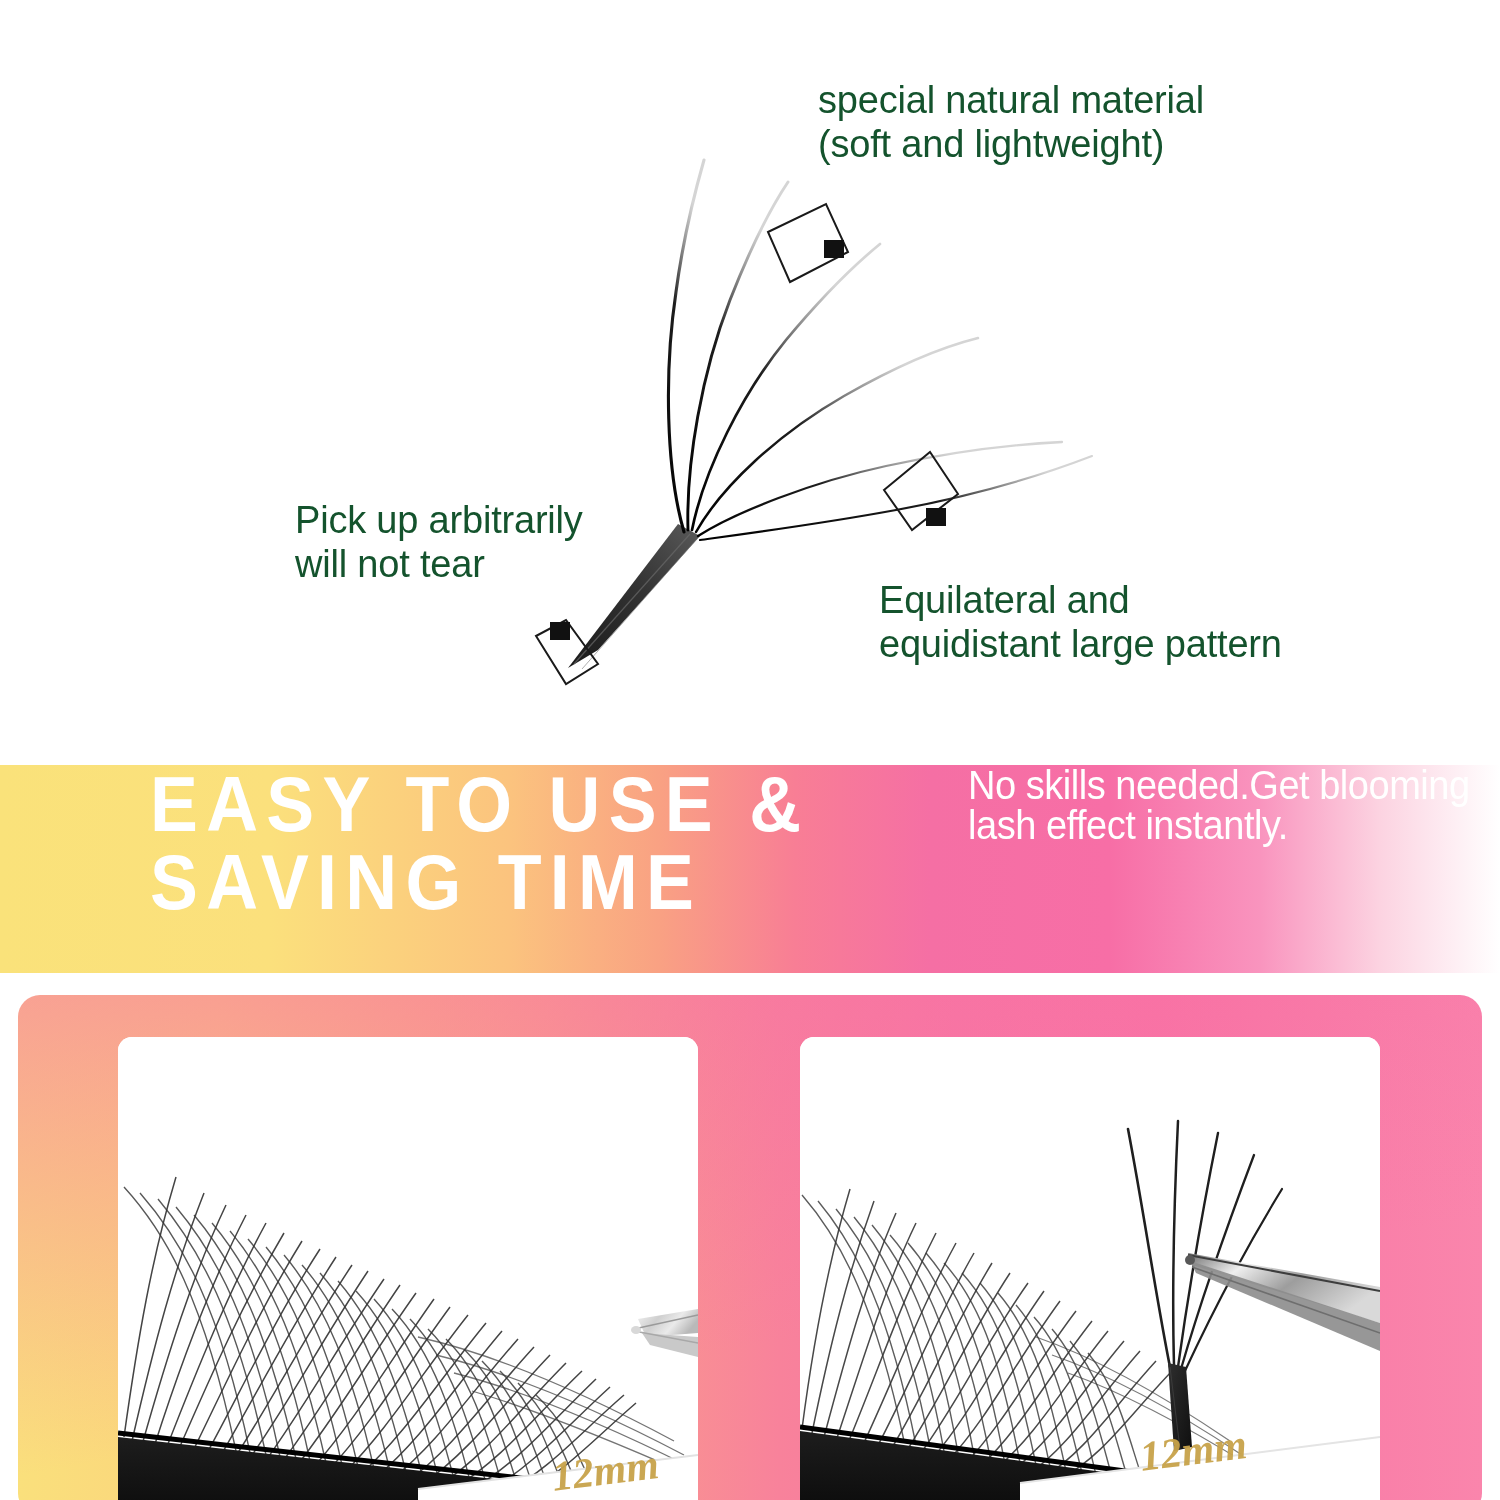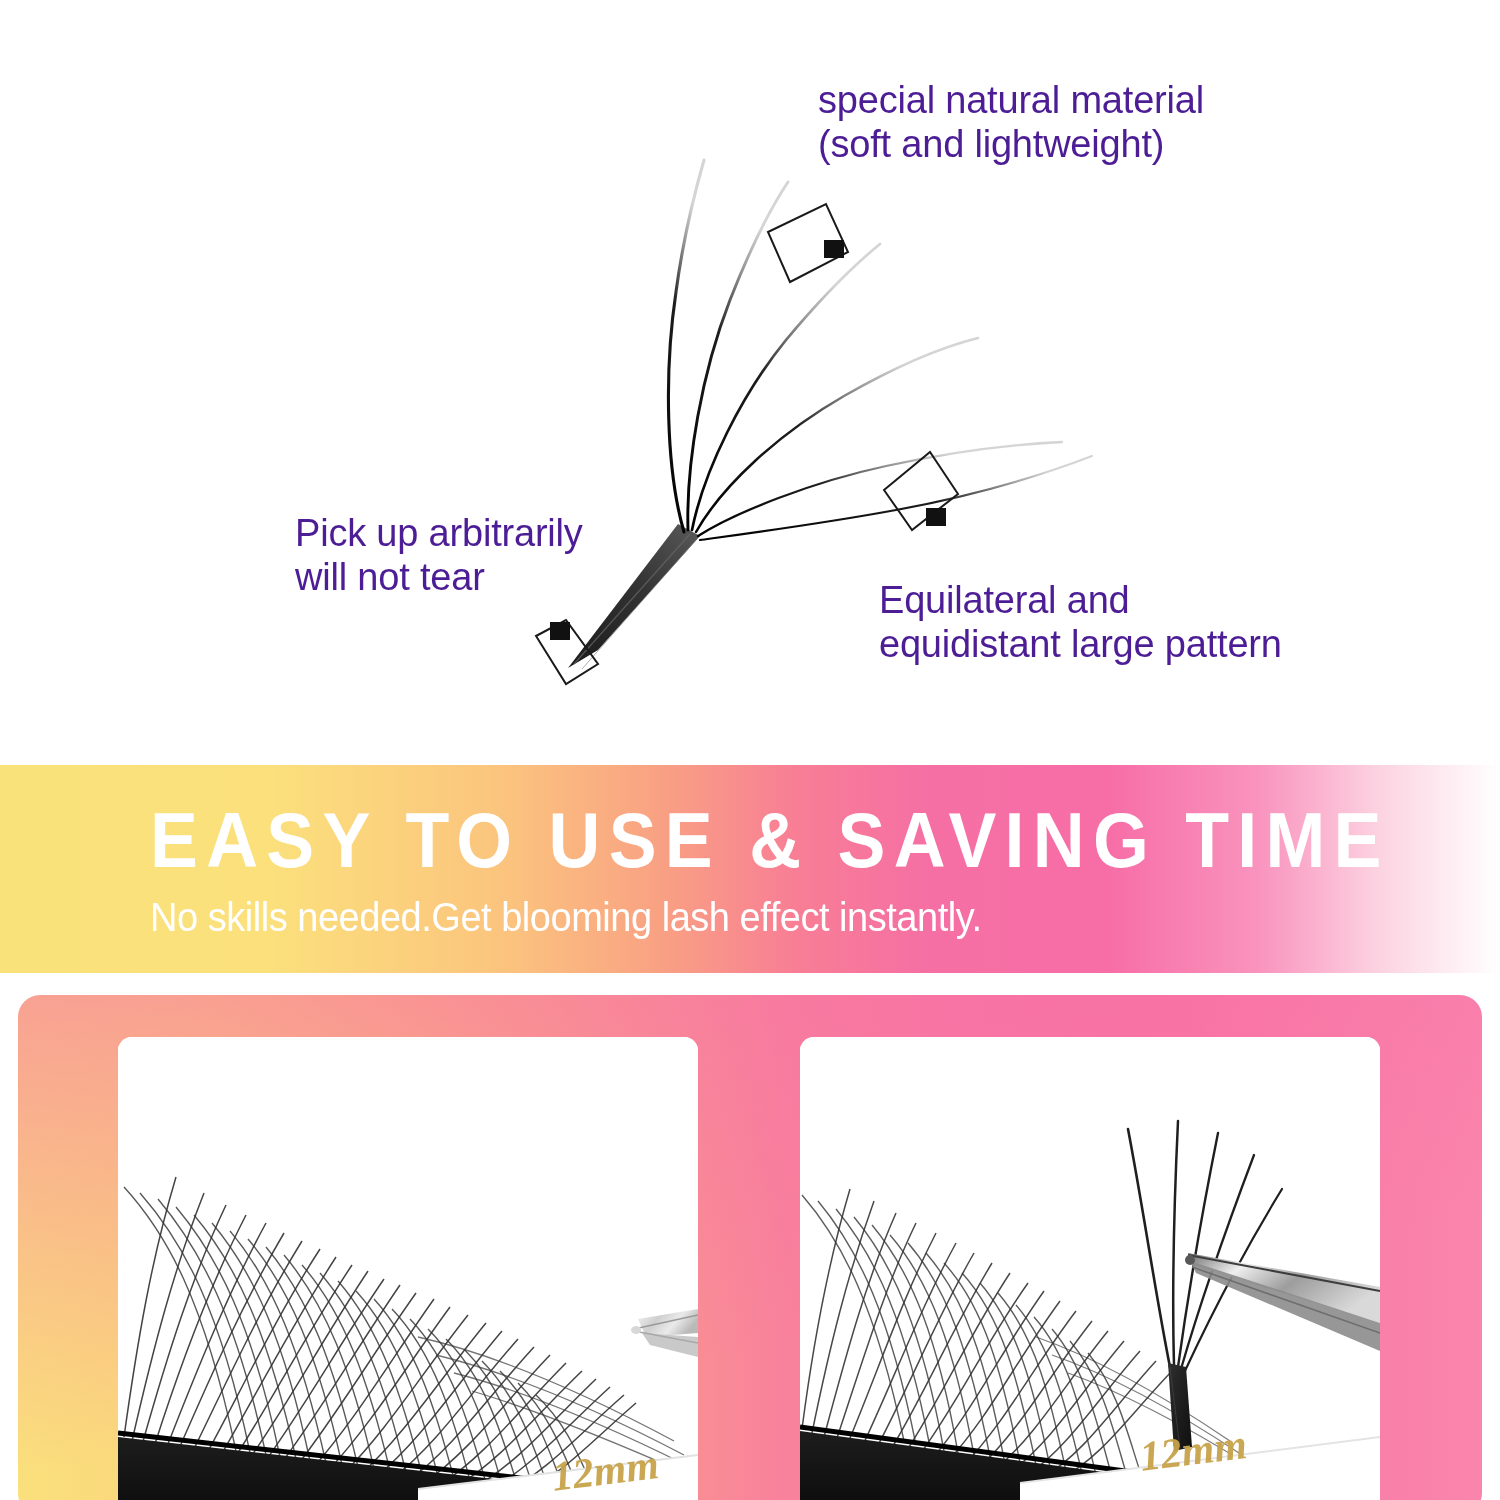--- a/index.html
+++ b/index.html
@@ -11,46 +11,46 @@
 
   
   #diagram-section{
     position:absolute;left:0;top:0;width:1500px;height:765px;
     background:#ffffff;
   }
   #fan-illustration{position:absolute;left:0;top:0;width:1500px;height:765px;}
 
   .callout{
     position:absolute;
-    color:#4c1d95;
+    color:#14532d;
     font-size:38px;
     line-height:1.16;
     letter-spacing:-0.2px;
     white-space:pre-line;
     font-family:"Liberation Sans", sans-serif;
   }
   #callout-material{left:818px;top:78px;}
-  #callout-pickup{left:295px;top:511px;}
+  #callout-pickup{left:295px;top:498px;}
   #callout-equilateral{left:860px;top:578px;margin-left:19px;}
 
   
   #banner-section{
     position:absolute;left:0;top:765px;width:1500px;height:208px;
     background:linear-gradient(90deg,
         #FAE27A 0%,
         #FBE07C 18%,
         #FBC37E 34%,
         #F9A183 44%,
         #F87E95 53%,
         #F56FA4 62%,
         #F76EA6 74%,
         #F994BE 84%,
         #FCD3E1 92%,
         #FFFFFF 100%);
-    display:flex;flex-direction:column;justify-content:center;
+    display:flex;flex-direction:row;justify-content:flex-end;
     box-sizing:border-box;padding-left:150px;
   }
   #banner-title{
     color:#ffffff;
     font-size:78px;
     font-weight:bold;
     letter-spacing:9px;
     line-height:1;
     margin:0 0 18px 0;
     font-family:"Liberation Sans", sans-serif;

